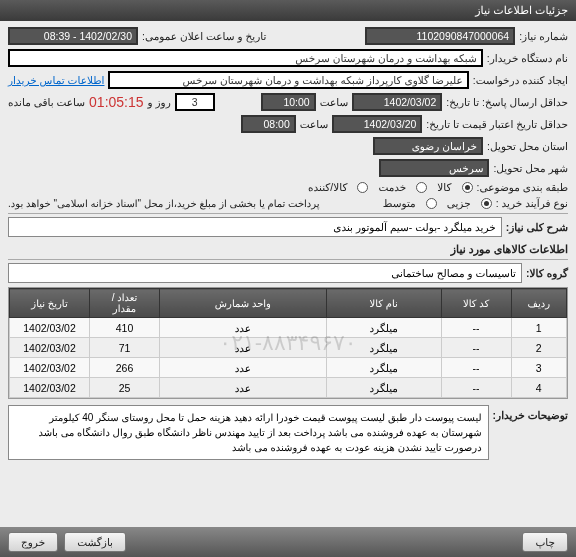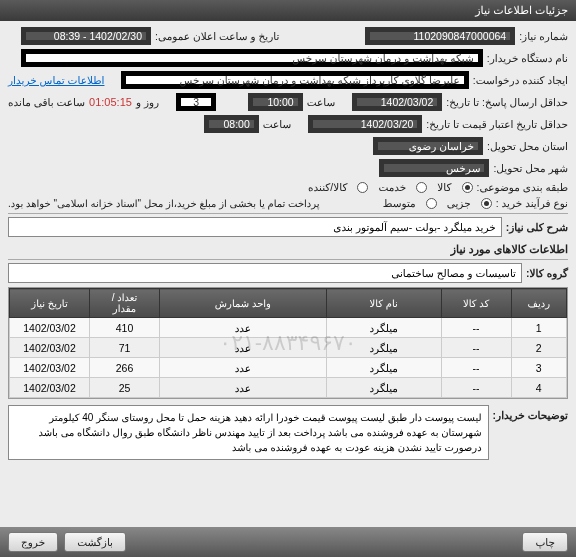--- a/index.html
+++ b/index.html
@@ -26,33 +26,32 @@
   margin-bottom: 4px;
   gap: 4px;
 }
 .label {
   font-size: 10.5px;
   color: #222;
   white-space: nowrap;
 }
 .field {
   background: #fff;
-  border: 5px solid #000000;
+  border: 2px solid #000000;
   padding: 2px 4px;
   font-size: 10.5px;
   height: 18px;
   display: inline-flex;
   align-items: center;
   color: #333;
-  margin-left: 13px;
 }
 .field.dark { background: #555; color: #fff; border-color: #333; }
 .field.wide { flex: 1; }
 .link { color: #0066cc; text-decoration: underline; cursor: pointer; font-size: 10.5px; }
-.countdown { color: #cc3333; font-size: 11px; }
+.countdown { color: #cc3333; font-size: 14px; }
 .radio-group { display: flex; gap: 10px; align-items: center; }
 .radio {
   width: 11px; height: 11px; border-radius: 50%;
   border: 1px solid #555; display: inline-block;
   background: #fff; position: relative; flex-shrink: 0;
 }
 .radio.checked::after {
   content: ''; position: absolute; top: 2px; left: 2px;
   width: 5px; height: 5px; background: #333; border-radius: 50%;
 }
@@ -144,21 +143,21 @@
       <span class="field dark" style="width:55px">10:00</span>
       <span class="spacer"></span>
       <span class="field" style="width:40px;text-align:center;justify-content:center">3</span>
       <span class="label">روز و</span>
       <span class="countdown">01:05:15</span>
       <span class="label">ساعت باقی مانده</span>
     </div>
 
     <div class="row">
       <span class="label">حداقل تاریخ اعتبار قیمت تا تاریخ:</span>
-      <span class="field dark" style="width:114px">1402/03/20</span>
+      <span class="field dark" style="width:90px">1402/03/20</span>
       <span class="label">ساعت</span>
       <span class="field dark" style="width:55px">08:00</span>
     </div>
 
     <div class="row">
       <span class="label">استان محل تحویل:</span>
       <span class="field dark" style="width:110px">خراسان رضوی</span>
     </div>
 
     <div class="row">

